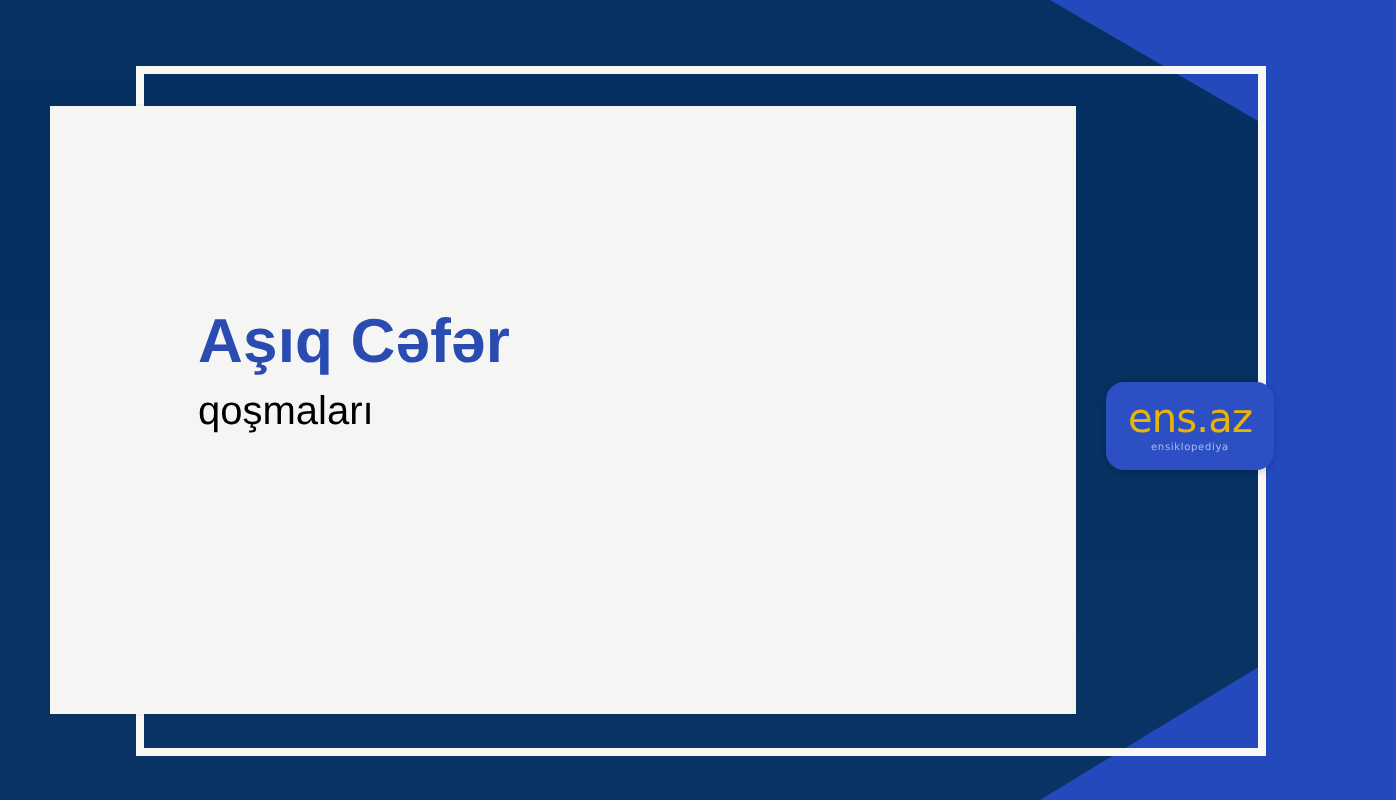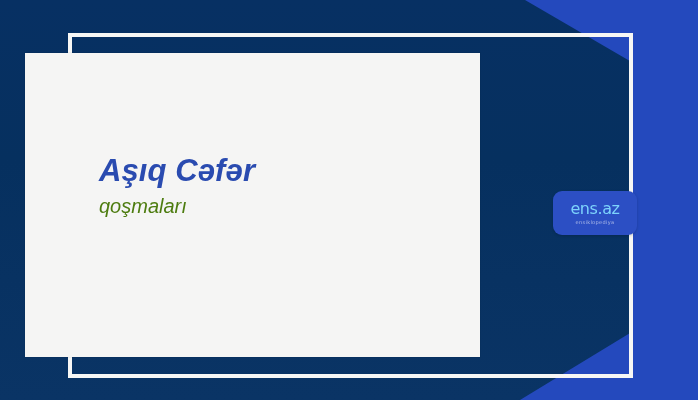--- a/index.html
+++ b/index.html
@@ -55,25 +55,24 @@
     border: 4px solid #f7f7f5;
     box-sizing: border-box;
     background: transparent;
   }
 
   
   .card {
     position: absolute;
     left: 25px;
     top: 53px;
-    width: 455px;
+    width: 513px;
     height: 304px;
     background: #f5f5f4;
     box-shadow: 0 0 0 1px rgba(0,0,0,0.04);
-    font-style: italic;
   }
   .card-inner {
     position: absolute;
     left: 74px;
     top: 0;
     right: 18px;
     bottom: 0;
     display: flex;
     flex-direction: column;
     justify-content: center;
@@ -81,21 +80,21 @@
   .title {
     color: #2a4bb0;
     font-size: 31px;
     font-weight: 700;
     letter-spacing: 0.1px;
     line-height: 1.12;
     margin: 0 0 6px 0;
     white-space: nowrap;
   }
   .subtitle {
-    color: #4d7c0f;
+    color: #000000;
     font-size: 20px;
     font-weight: 400;
     line-height: 1.2;
     margin: 0;
     white-space: nowrap;
   }
   .spacer {
     height: 38px;
   }
   .poem-title {
@@ -116,22 +115,22 @@
     height: 44px;
     background: #2c4fc4;
     border-radius: 9px;
     display: flex;
     flex-direction: column;
     align-items: center;
     justify-content: center;
     box-shadow: 0 1px 3px rgba(0,0,0,0.18);
   }
   .logo-word {
-    color: #7dd3fc;
-    font-size: 16px;
+    color: #eab308;
+    font-size: 20px;
     font-weight: 400;
     letter-spacing: -0.4px;
     line-height: 1;
     font-family: "DejaVu Sans", sans-serif;
   }
   .logo-sub {
     color: #aebbe8;
     font-size: 5px;
     letter-spacing: 0.35px;
     line-height: 1;

